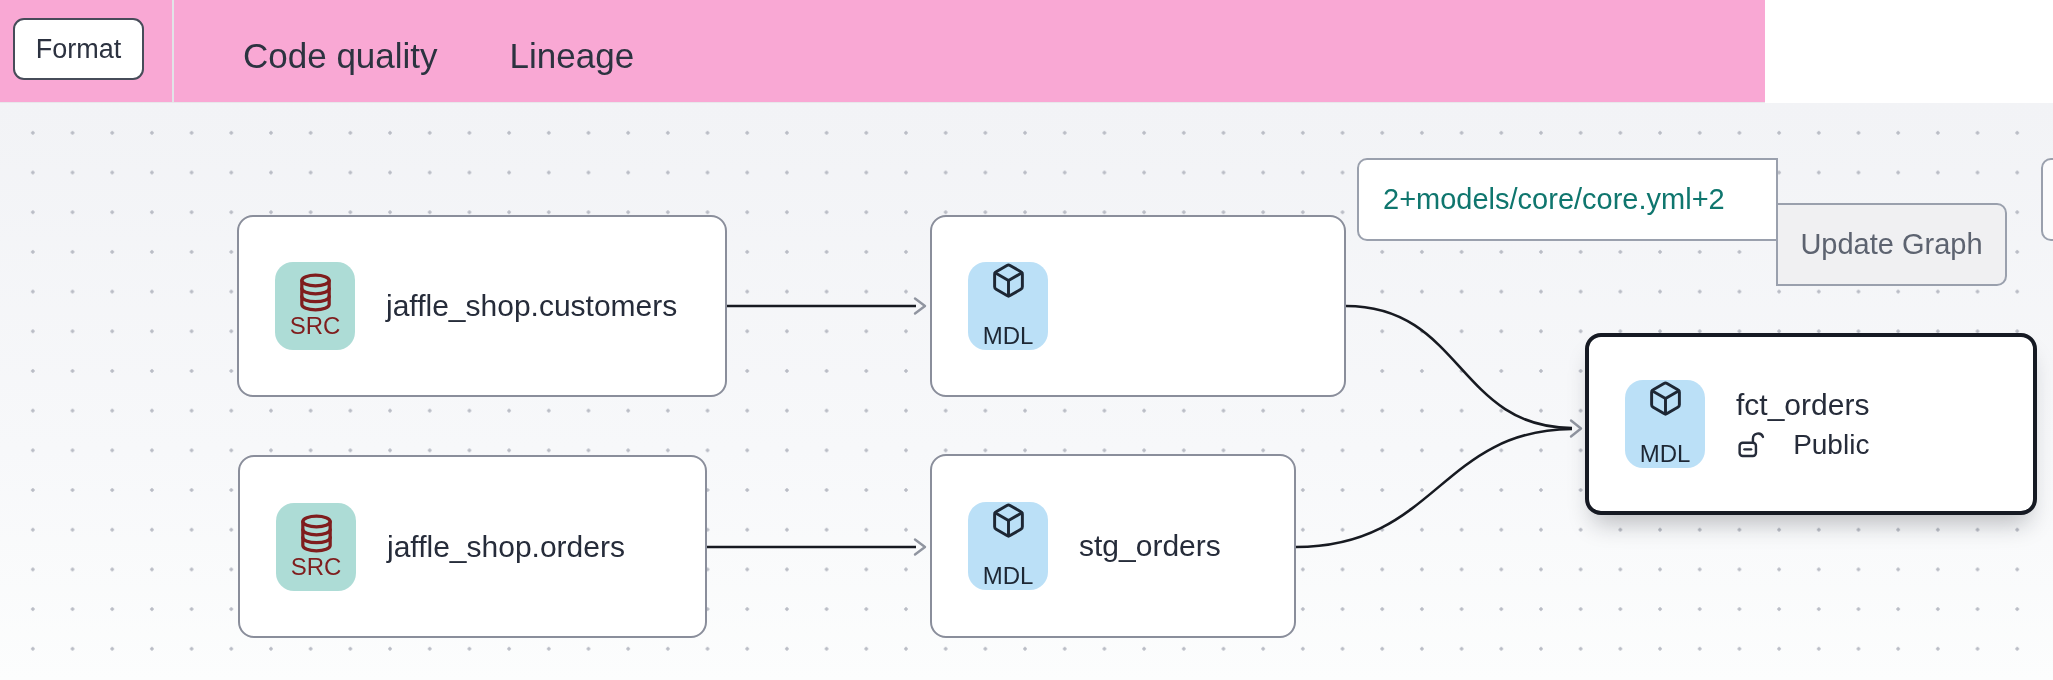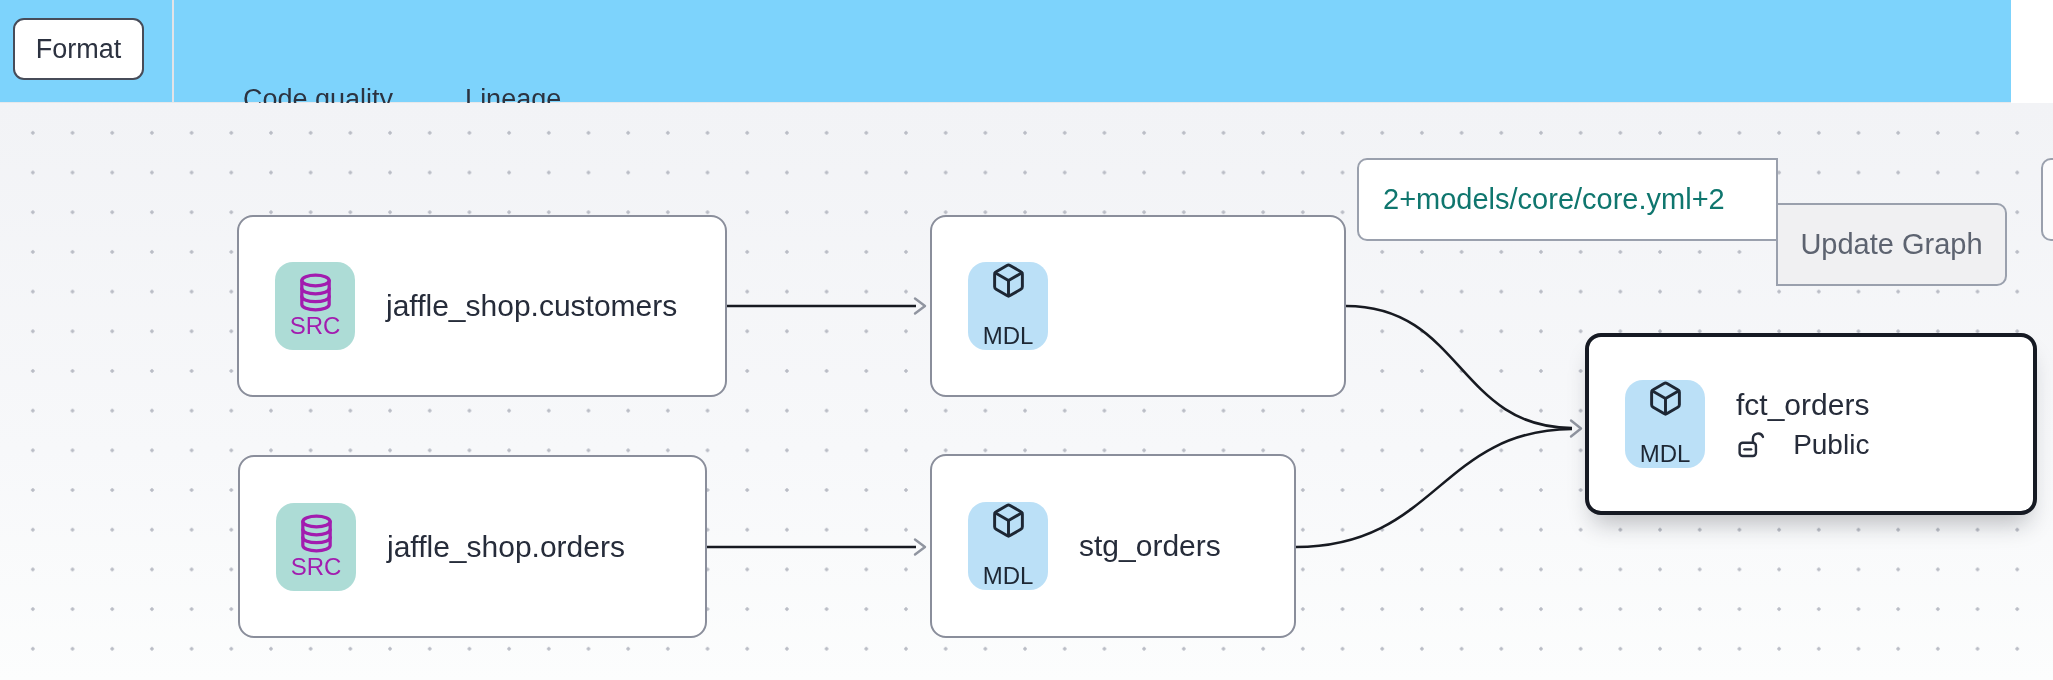--- a/index.html
+++ b/index.html
@@ -2,35 +2,35 @@
 <html><head>
 <meta charset="utf-8">
 <style>
   html,body{margin:0;padding:0;background:#fff;}
   .app{
     position:relative; width:2053px; height:680px; overflow:hidden;
     font-family:"Liberation Sans", sans-serif; color:#2b3140; background:#fff;
   }
   
   .topbar{
-    position:absolute; left:0; top:0; width:2011px; height:103px;
-    background:#7dd3fc; border-bottom:1px solid #e7e8eb; box-sizing:border-box;
+    position:absolute; left:0; top:0; width:1765px; height:103px;
+    background:#f9a8d4; border-bottom:1px solid #e7e8eb; box-sizing:border-box;
   }
   .format-btn{
     position:absolute; left:13px; top:18px; width:131px; height:62px;
     background:#ffffff; border:2.5px solid #474c59; border-radius:11px;
     font-family:inherit; font-size:27px; color:#2c3240; cursor:pointer;
   }
   .topbar-divider{
     position:absolute; left:172px; top:0; width:2px; height:102px; background:#e2e3e7;
   }
   .tabs{position:absolute; left:207px; top:0; height:103px; display:flex;}
   .tab{
-    position:relative; height:103px; padding:12px 36px; display:flex; align-items:flex-end;
-    font-size:27px; color:#2c3340; cursor:pointer; white-space:nowrap;
+    position:relative; height:103px; padding:4px 36px; display:flex; align-items:center;
+    font-size:35px; color:#2c3340; cursor:pointer; white-space:nowrap;
   }
   .tab .underline{display:none;}
   .tab.active .underline{
     display:block; position:absolute; left:0; right:0; bottom:0; height:6px; background:#9aa0ac;
   }
   
   .canvas{
     position:absolute; left:0; top:103px; width:2053px; height:577px;
     background-color:#f6f7f9;
     background-image:
@@ -49,21 +49,21 @@
     display:flex; align-items:center; padding-left:36px; gap:31px; cursor:pointer;
   }
   .node.selected{
     border:4.5px solid #161a23;
     box-shadow:0 16px 24px -8px rgba(20,24,35,.28);
   }
   .badge{
     width:80px; height:88px; border-radius:18px; flex:0 0 auto;
     display:flex; flex-direction:column; align-items:center; justify-content:center;
   }
-  .badge.src{background:#addcd6; color:#a21caf;}
+  .badge.src{background:#addcd6; color:#7f1d1d;}
   .badge.mdl{background:#bbe0f7; color:#1d2734;gap:24px;}
   .badge svg{width:41px; height:41px; stroke:currentColor; stroke-width:1.9; fill:none;
              stroke-linecap:round; stroke-linejoin:round;}
   .badge-label{font-size:24px; margin-top:-1px; letter-spacing:0px; color:inherit;}
   .node-label{font-size:30px; color:#262c3a; white-space:nowrap;}
   .node-col{display:flex; flex-direction:column; gap:7px;align-items:flex-end;}
   .node-meta{display:flex; align-items:center; gap:28px; font-size:28px; color:#262c3a;}
   .node-meta svg{width:29px; height:29px; stroke:#262c3a; stroke-width:2; fill:none;
                  stroke-linecap:round; stroke-linejoin:round;}
   

